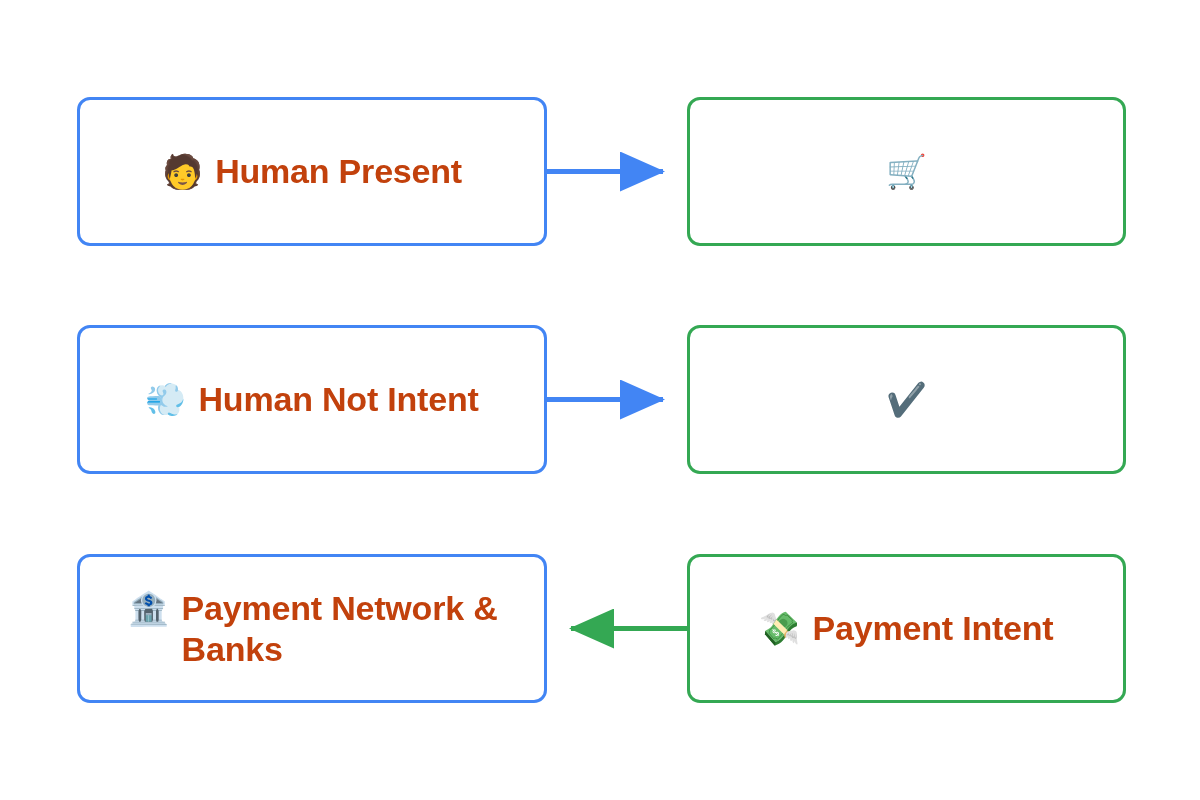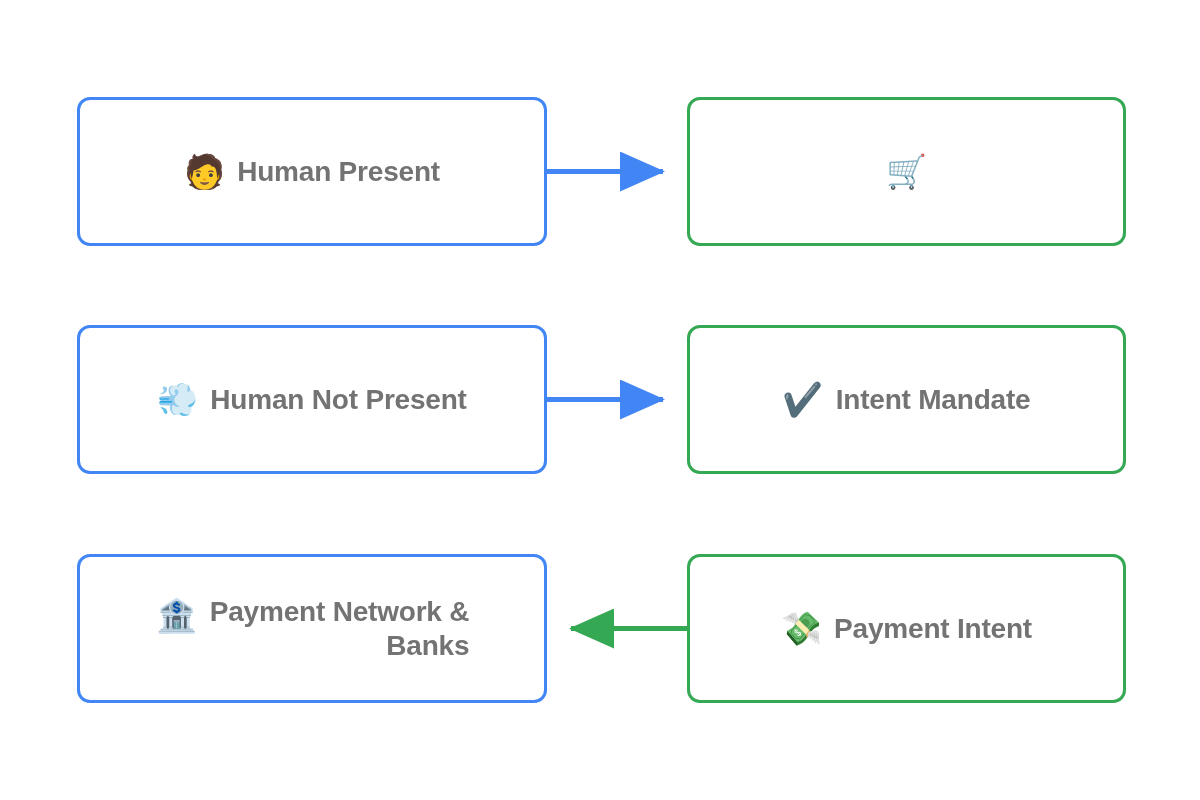--- a/index.html
+++ b/index.html
@@ -40,26 +40,26 @@
     gap: 12px;
     width: 100%;
   }
   .node-emoji {
     font-family: "DejaVu Sans", sans-serif;
     font-size: 33px;
     line-height: 1;
     flex: 0 0 auto;
   }
   .node-label {
-    font-size: 28px;
+    font-size: 34px;
     font-weight: 600;
     letter-spacing: -0.2px;
-    color: #737373;
+    color: #c2410c;
     line-height: 1.18;
-    text-align: right;
+    text-align: left;
     white-space: pre-line;
   }
   .node.wrap .node-content {
     align-items: flex-start;
   }
   .node.wrap .node-emoji {
     margin-top: 4px;
   }
 
   
@@ -109,28 +109,27 @@
 
   <div class="node green" style="left:687px; top:97px; width:439px; height:149px;">
     <div class="node-content">
       <span class="node-emoji">🛒</span>
     </div>
   </div>
 
   <div class="node blue" style="left:77px; top:325px; width:470px; height:149px;">
     <div class="node-content">
       <span class="node-emoji">💨</span>
-      <span class="node-label">Human Not Present</span>
+      <span class="node-label">Human Not Intent</span>
     </div>
   </div>
 
   <div class="node green" style="left:687px; top:325px; width:439px; height:149px;">
     <div class="node-content">
       <span class="node-emoji">✔️</span>
-      <span class="node-label">Intent Mandate</span>
     </div>
   </div>
 
   <div class="node blue wrap" style="left:77px; top:554px; width:470px; height:149px; padding:24px 8px 24px 10px;">
     <div class="node-content">
       <span class="node-emoji">🏦</span>
       <span class="node-label">Payment Network &amp;
 Banks</span>
     </div>
   </div>

